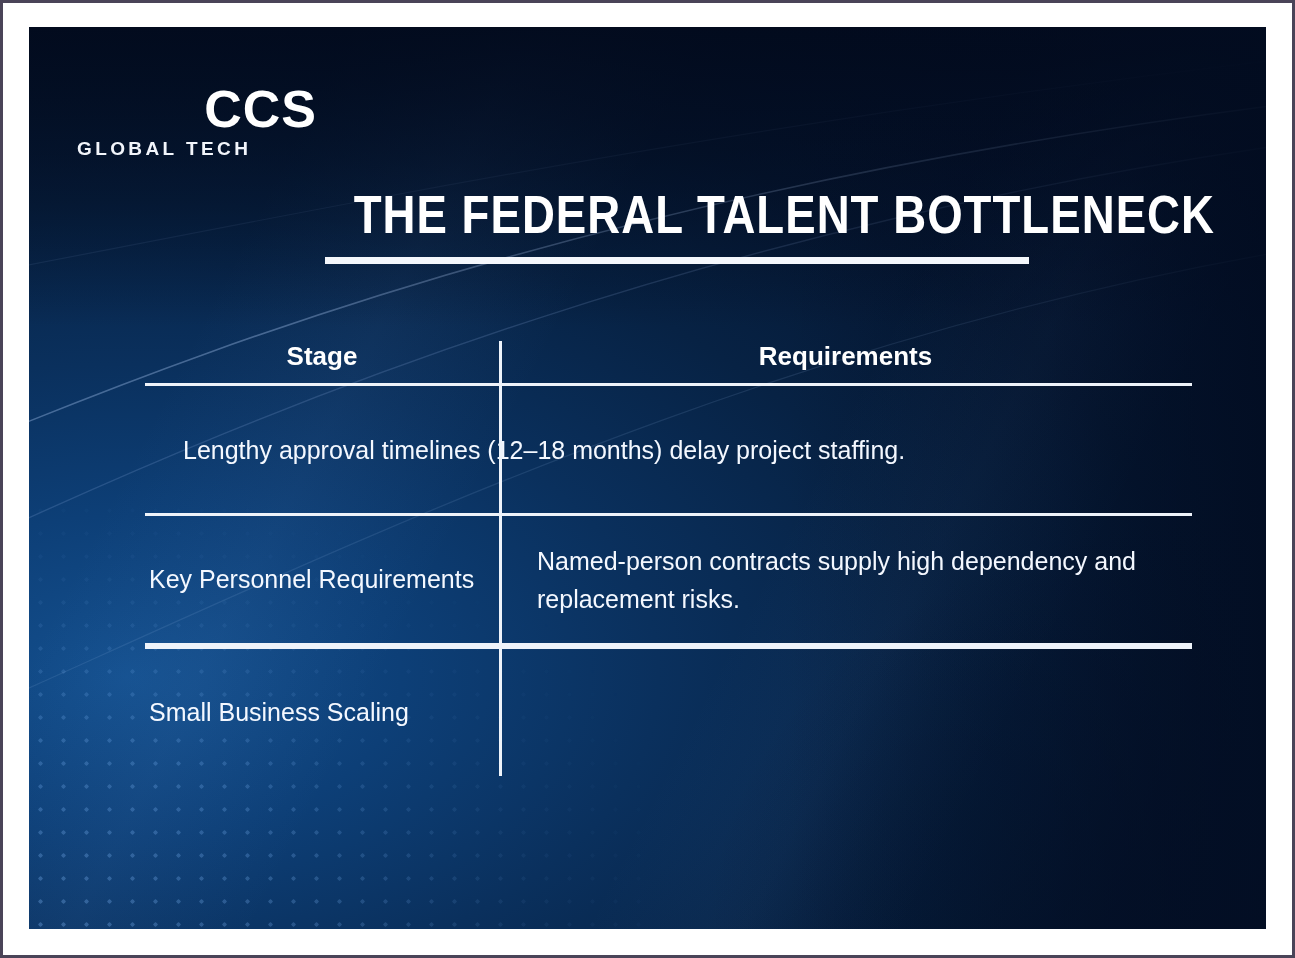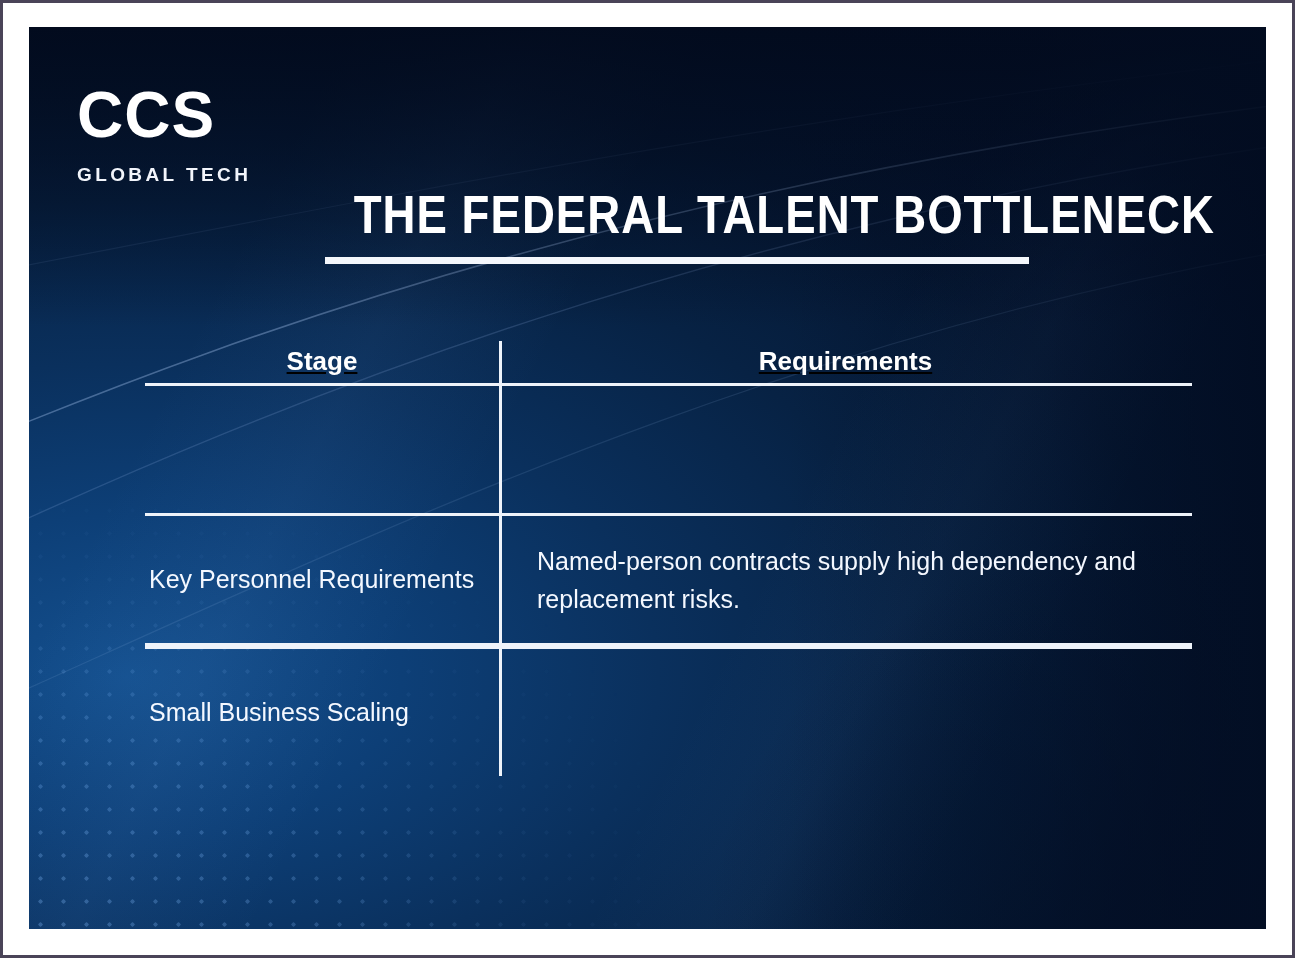--- a/index.html
+++ b/index.html
@@ -80,29 +80,30 @@
   .arcs { position: absolute; inset: 0; pointer-events: none; }
 
   
   #logo {
     position: absolute;
     left: 48px;
     top: 58px;
     width: 240px;
   }
   #logo .logo-mark {
-    font-size: 64px;
+    font-size: 52px;
     font-weight: 700;
     letter-spacing: 1px;
     line-height: 0.95;
     color: #ffffff;
     font-family: "Liberation Sans", sans-serif;
+    text-align: right;
   }
   #logo .logo-sub {
-    margin-top: 18px;
+    margin-top: 4px;
     font-size: 19px;
     font-weight: 700;
     letter-spacing: 3.4px;
     color: #f2f5fb;
     font-family: "Liberation Sans", sans-serif;
   }
 
   
   #title-block {
     position: absolute;
@@ -131,23 +132,22 @@
 
   
   #table {
     position: absolute;
     left: 116px;
     top: 308px;
     width: 1047px;
   }
   .t-head {
     display: flex;
-    align-items: flex-end;
+    align-items: center;
     height: 48px;
-    text-decoration: underline;
   }
   .th {
     font-size: 26px;
     font-weight: 700;
     color: #ffffff;
     text-align: center;
     padding-bottom: 6px;
     font-family: "Liberation Sans", sans-serif;
   }
   .col-stage  { width: 354px; flex: 0 0 354px; }
@@ -233,20 +233,21 @@
 
         <div id="vdivider"></div>
 
         <div class="t-head">
           <div class="th col-stage">Stage</div>
           <div class="th col-desc">Requirements</div>
         </div>
         <div class="hrule"></div>
 
         <div class="t-row">
+          <div class="cell-desc">Lengthy approval timelines (12–18 months) delay project staffing.</div>
         </div>
         <div class="hrule"></div>
 
         <div class="t-row">
           <div class="cell-stage">Key Personnel Requirements</div>
           <div class="cell-desc">Named-person contracts supply high dependency and replacement risks.</div>
         </div>
         <div class="hrule"></div>
 
         <div class="hrule"></div>

